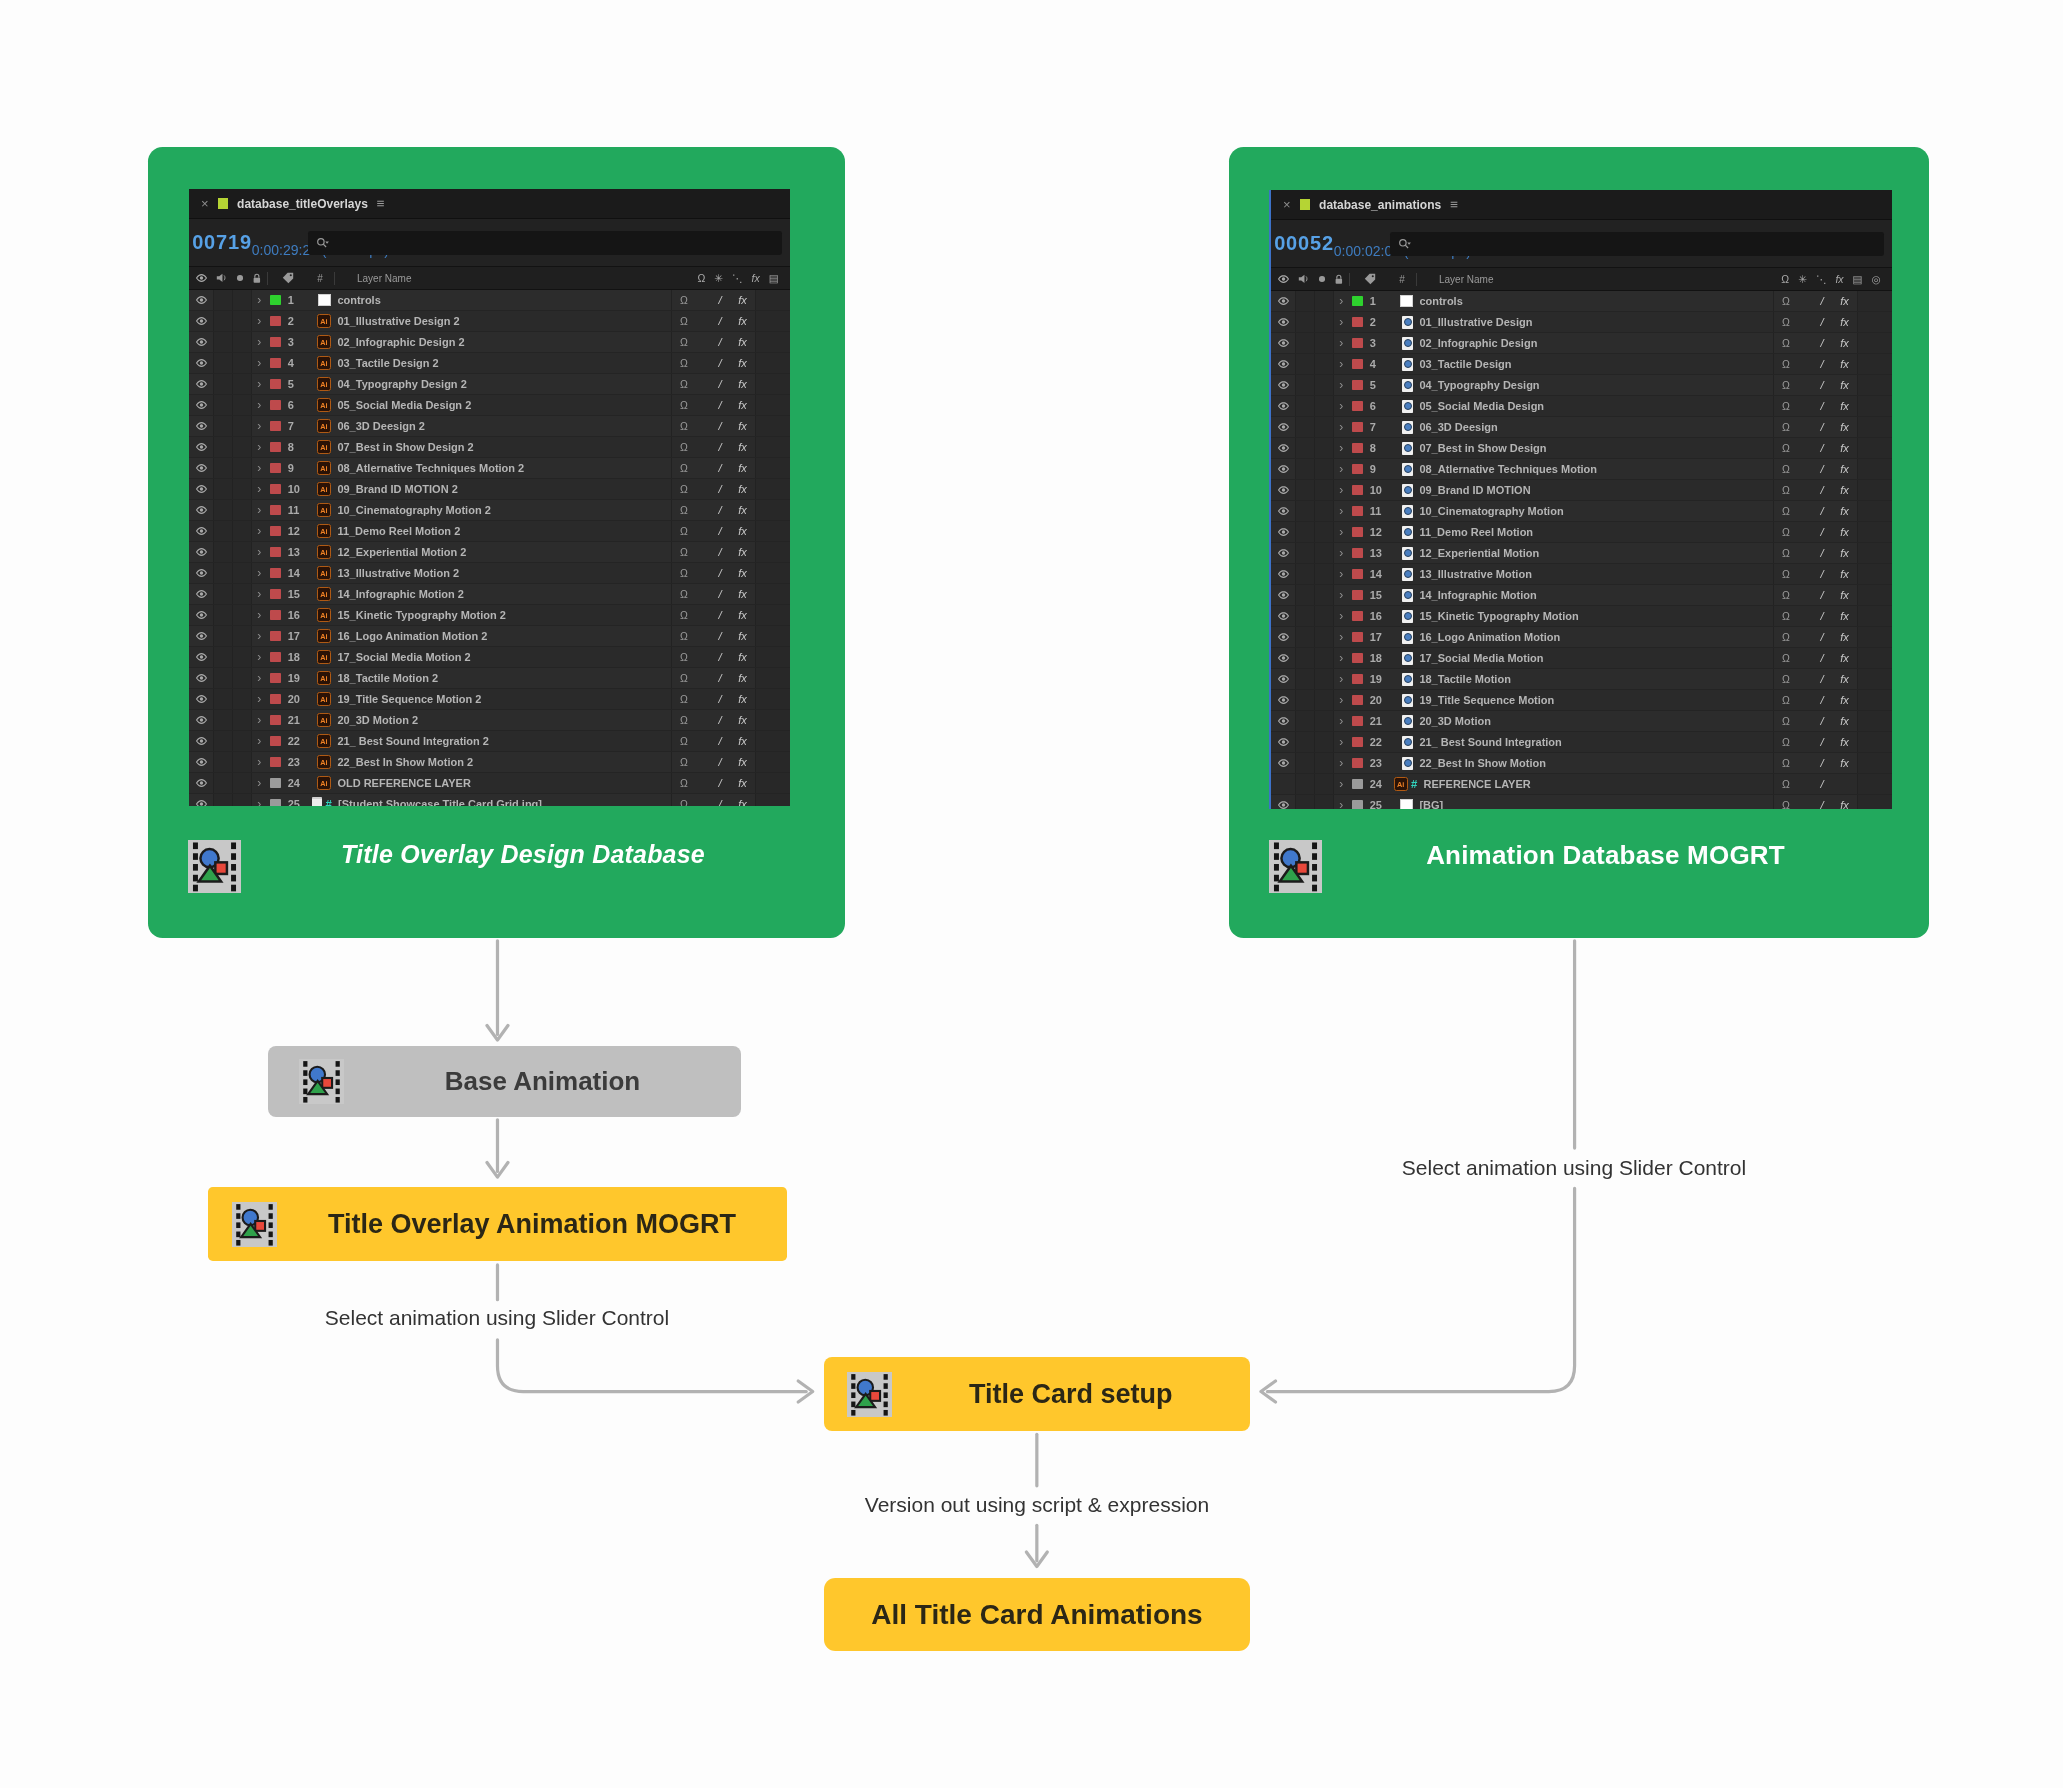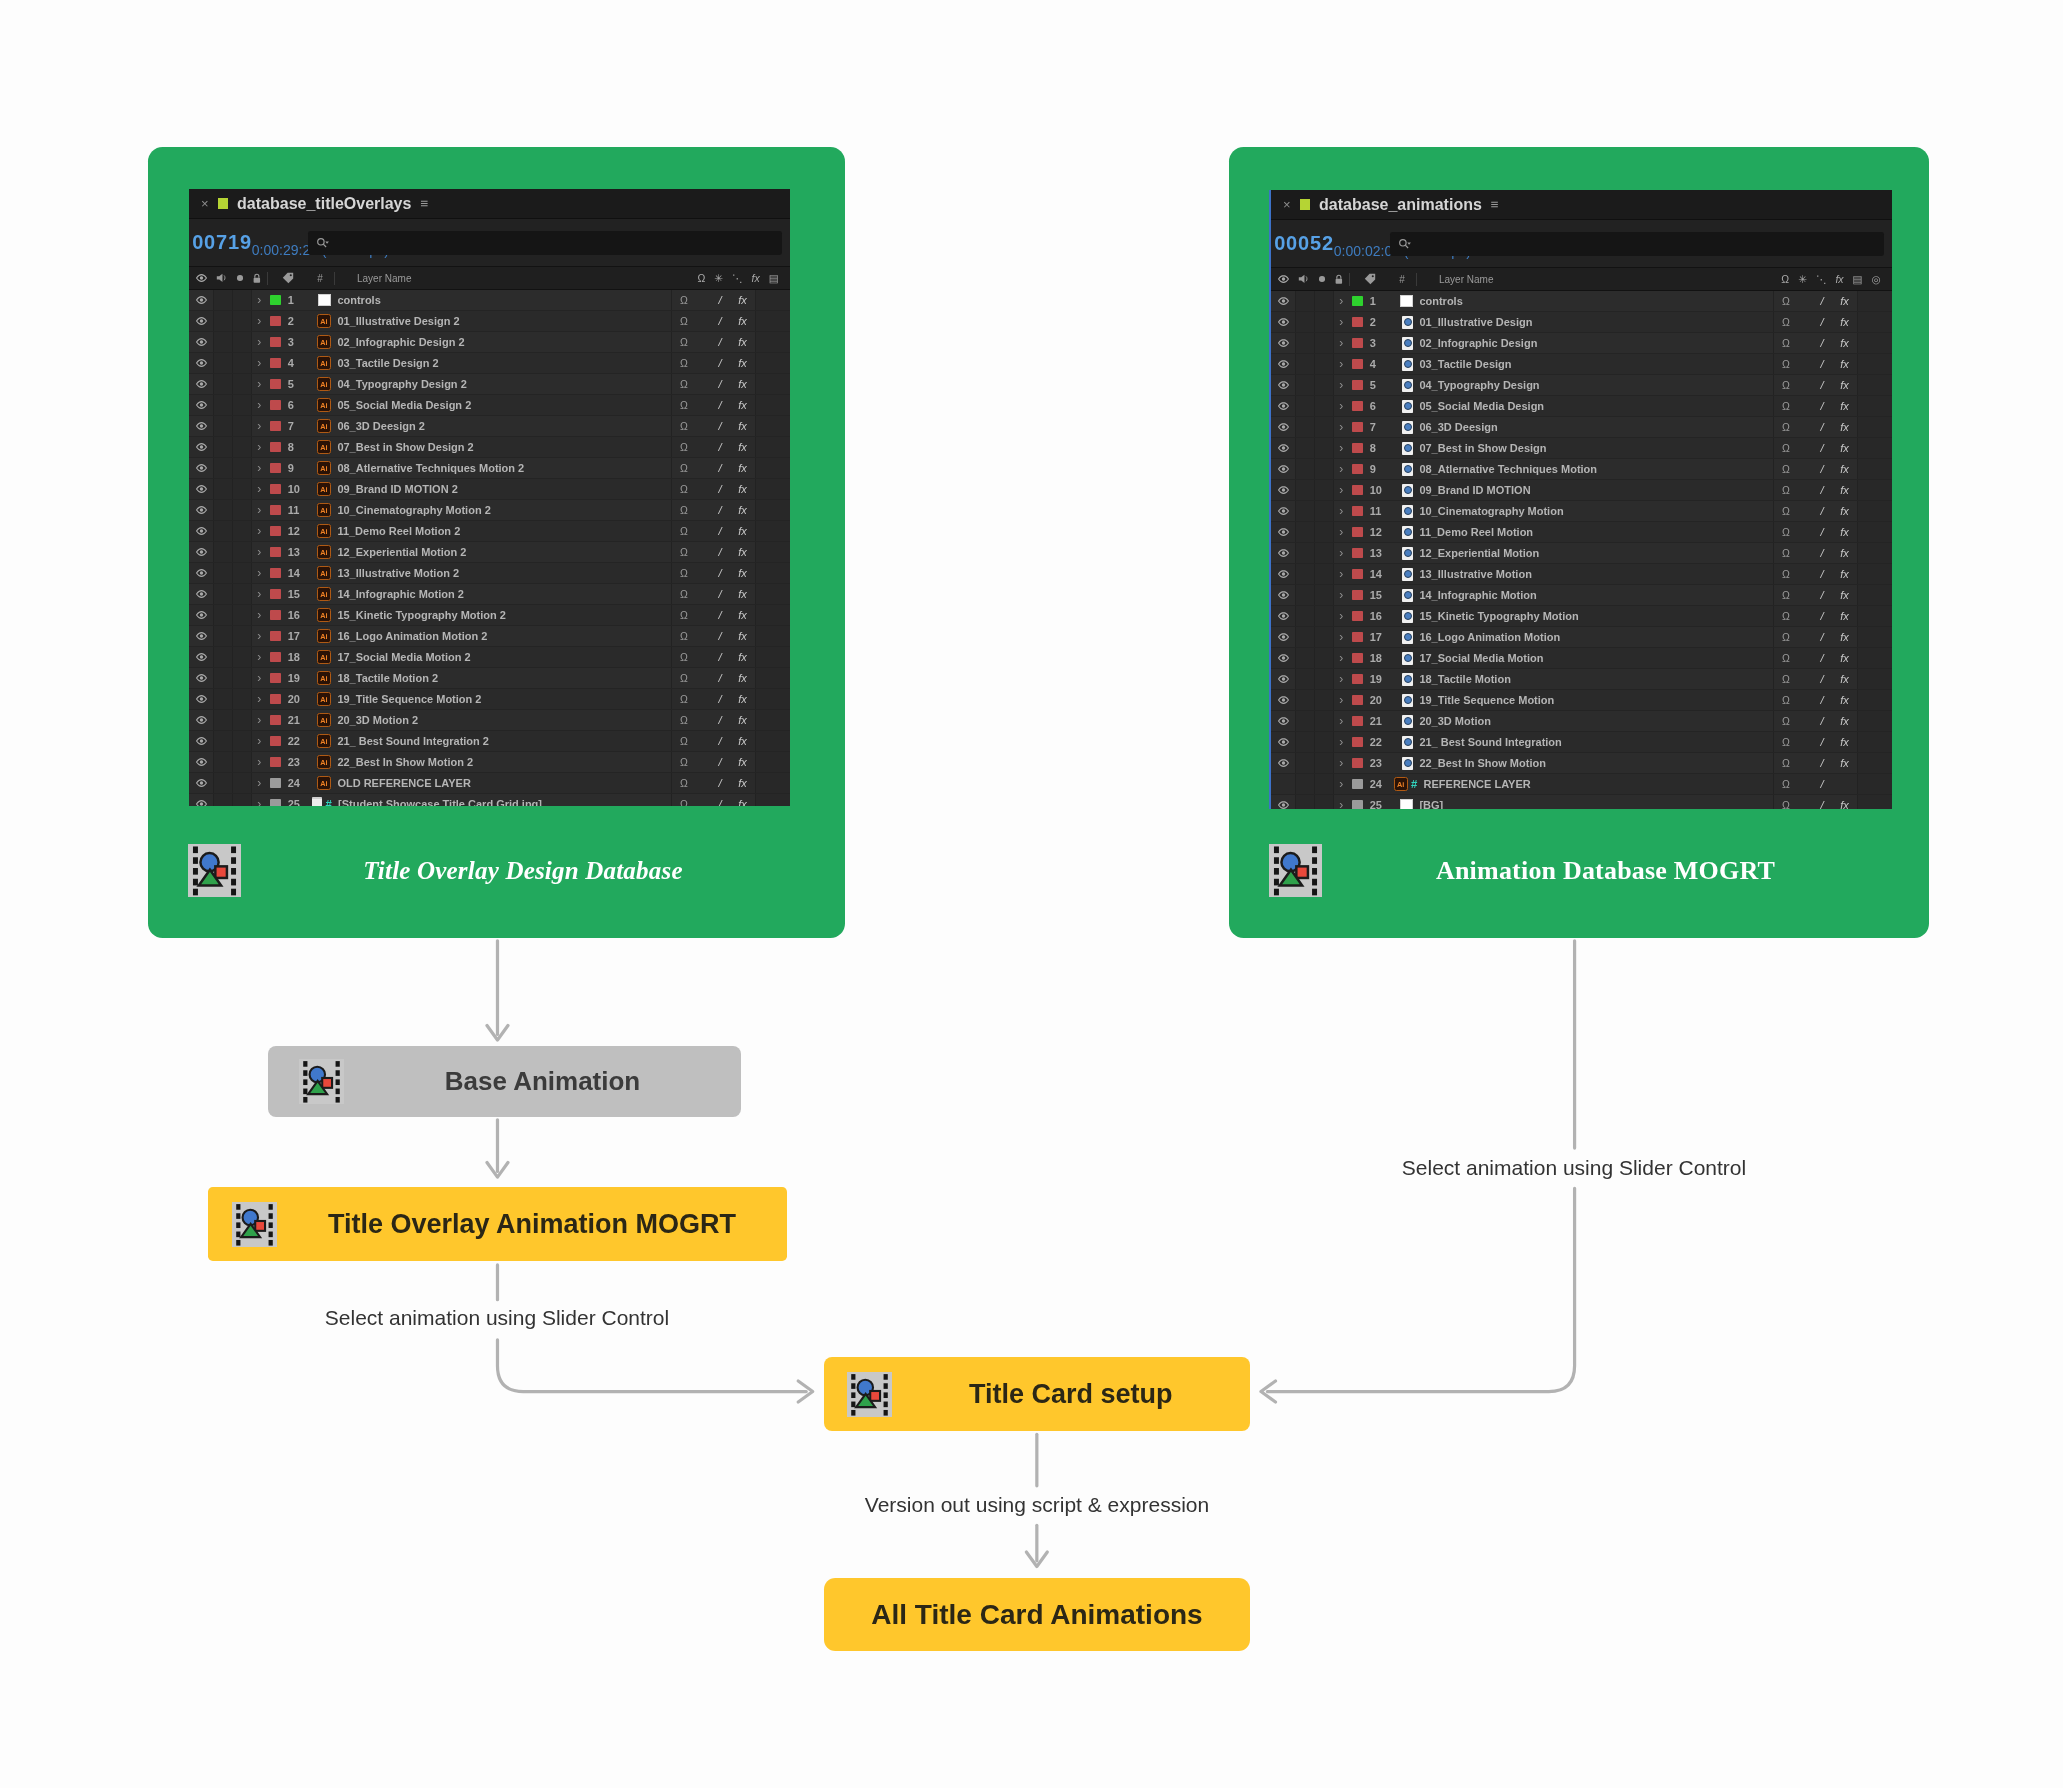--- a/index.html
+++ b/index.html
@@ -3,33 +3,33 @@
 <meta charset="utf-8">
 <style>
   html,body{margin:0;padding:0;background:#FDFDFD;}
   .canvas{position:relative;width:2064px;height:1789px;background:#FDFDFD;overflow:hidden;
           font-family:"Liberation Sans",sans-serif;}
 
   
   .gcard{position:absolute;background:var(--green,#22A95D);border-radius:14.5px;}
   .gcard.left{left:148px;top:147px;width:697px;height:791px;}
   .gcard.right{left:1229px;top:147px;width:700px;height:791px;}
-  .gcaption{position:absolute;left:40px;right:40px;top:693px;height:61px;display:flex;align-items:center;font-family:Liberation Serif, serif;}
+  .gcaption{position:absolute;left:40px;right:40px;top:693px;height:61px;display:flex;align-items:flex-start;}
   .cap-icon{width:53px;height:53px;flex:none;}
   .cap-text{flex:1;text-align:center;color:#fff;font-weight:700;font-size:26px;letter-spacing:0.2px;}
   .gcard.left .cap-text{font-style:italic;font-size:25px;}
 
   
   .panel{position:absolute;background:#1D1D1D;display:flex;flex-direction:column;overflow:hidden;}
   .gcard.left .panel{left:41px;top:42px;width:601px;height:617px;}
   .gcard.right .panel{left:40px;top:43px;width:621px;height:619px;border-left:2.4px solid #3D72C8;}
   .tabbar{height:29px;background:#1B1B1B;display:flex;align-items:center;gap:9px;padding:0 12px;flex:none;}
   .tab-close{color:#8f8f8f;font-size:13px;}
   .tab-square{width:10.5px;height:10.5px;background:var(--tabgreen,#B5D434);flex:none;}
-  .tab-title{color:#D6D6D6;font-size:16px;font-weight:700;}
+  .tab-title{color:#D6D6D6;font-size:12px;font-weight:700;}
   .tab-menu{color:#9a9a9a;font-size:13.7px;}
   .timerow{height:47px;background:#222222;border-top:0.8px solid #101010;display:flex;align-items:center;
            padding:0 8px 0 3.2px;gap:9.7px;flex:none;}
   .tc{width:106px;display:flex;flex-direction:row;align-items:center;flex:none;}
   .tc-main{color:var(--timecode,#57A1E6);font-size:20px;font-weight:700;letter-spacing:0.8px;}
   .tc-sub{color:var(--timecode_sub,#3E7CC0);font-size:14px;margin-top:14px;white-space:nowrap;}
   .searchbox{flex:1;height:24px;background:#151515;border-radius:2.4px;display:flex;align-items:center;
              padding:0 8px;gap:4.8px;}
   .colhdr{height:22px;background:#1F1F1F;border-top:0.8px solid #121212;border-bottom:0.8px solid #121212;
           display:flex;align-items:center;font-size:10px;color:#9a9a9a;flex:none;}

